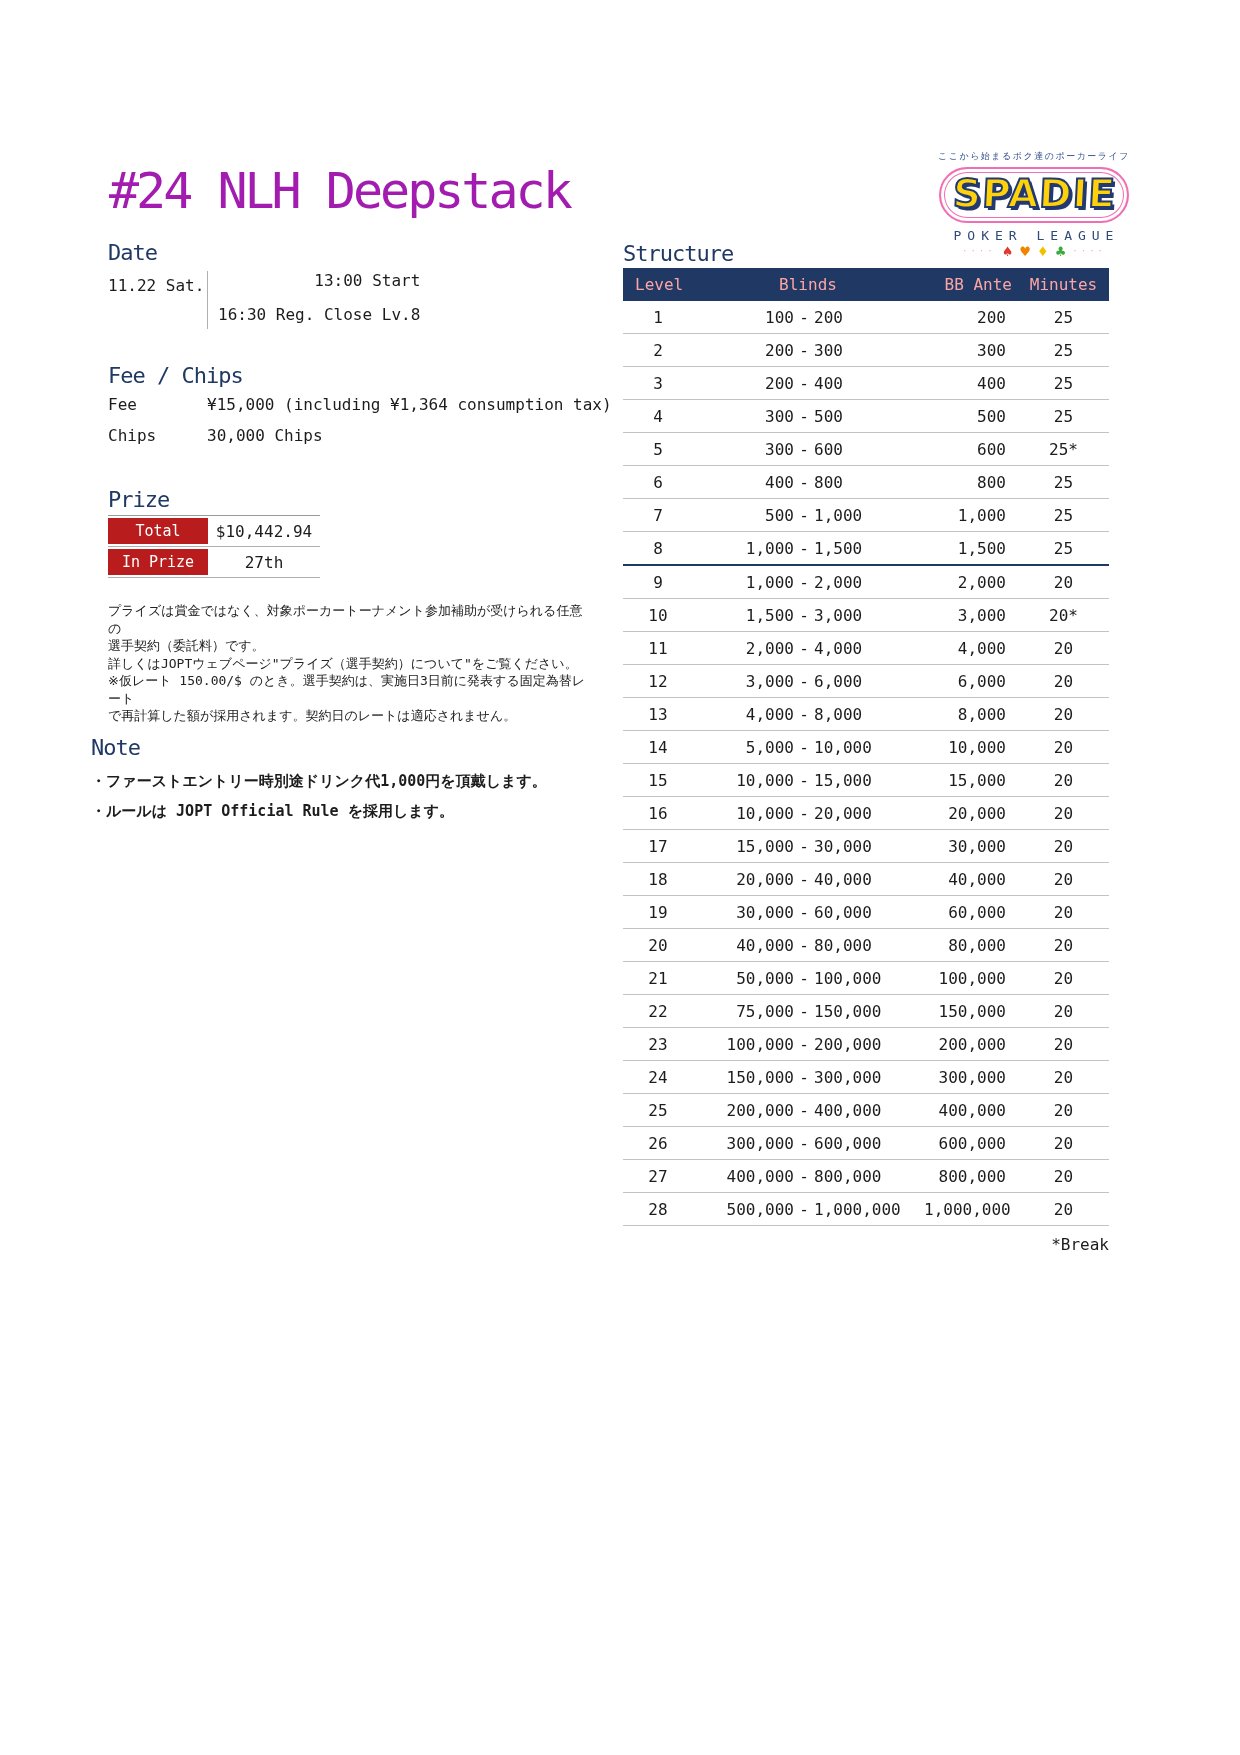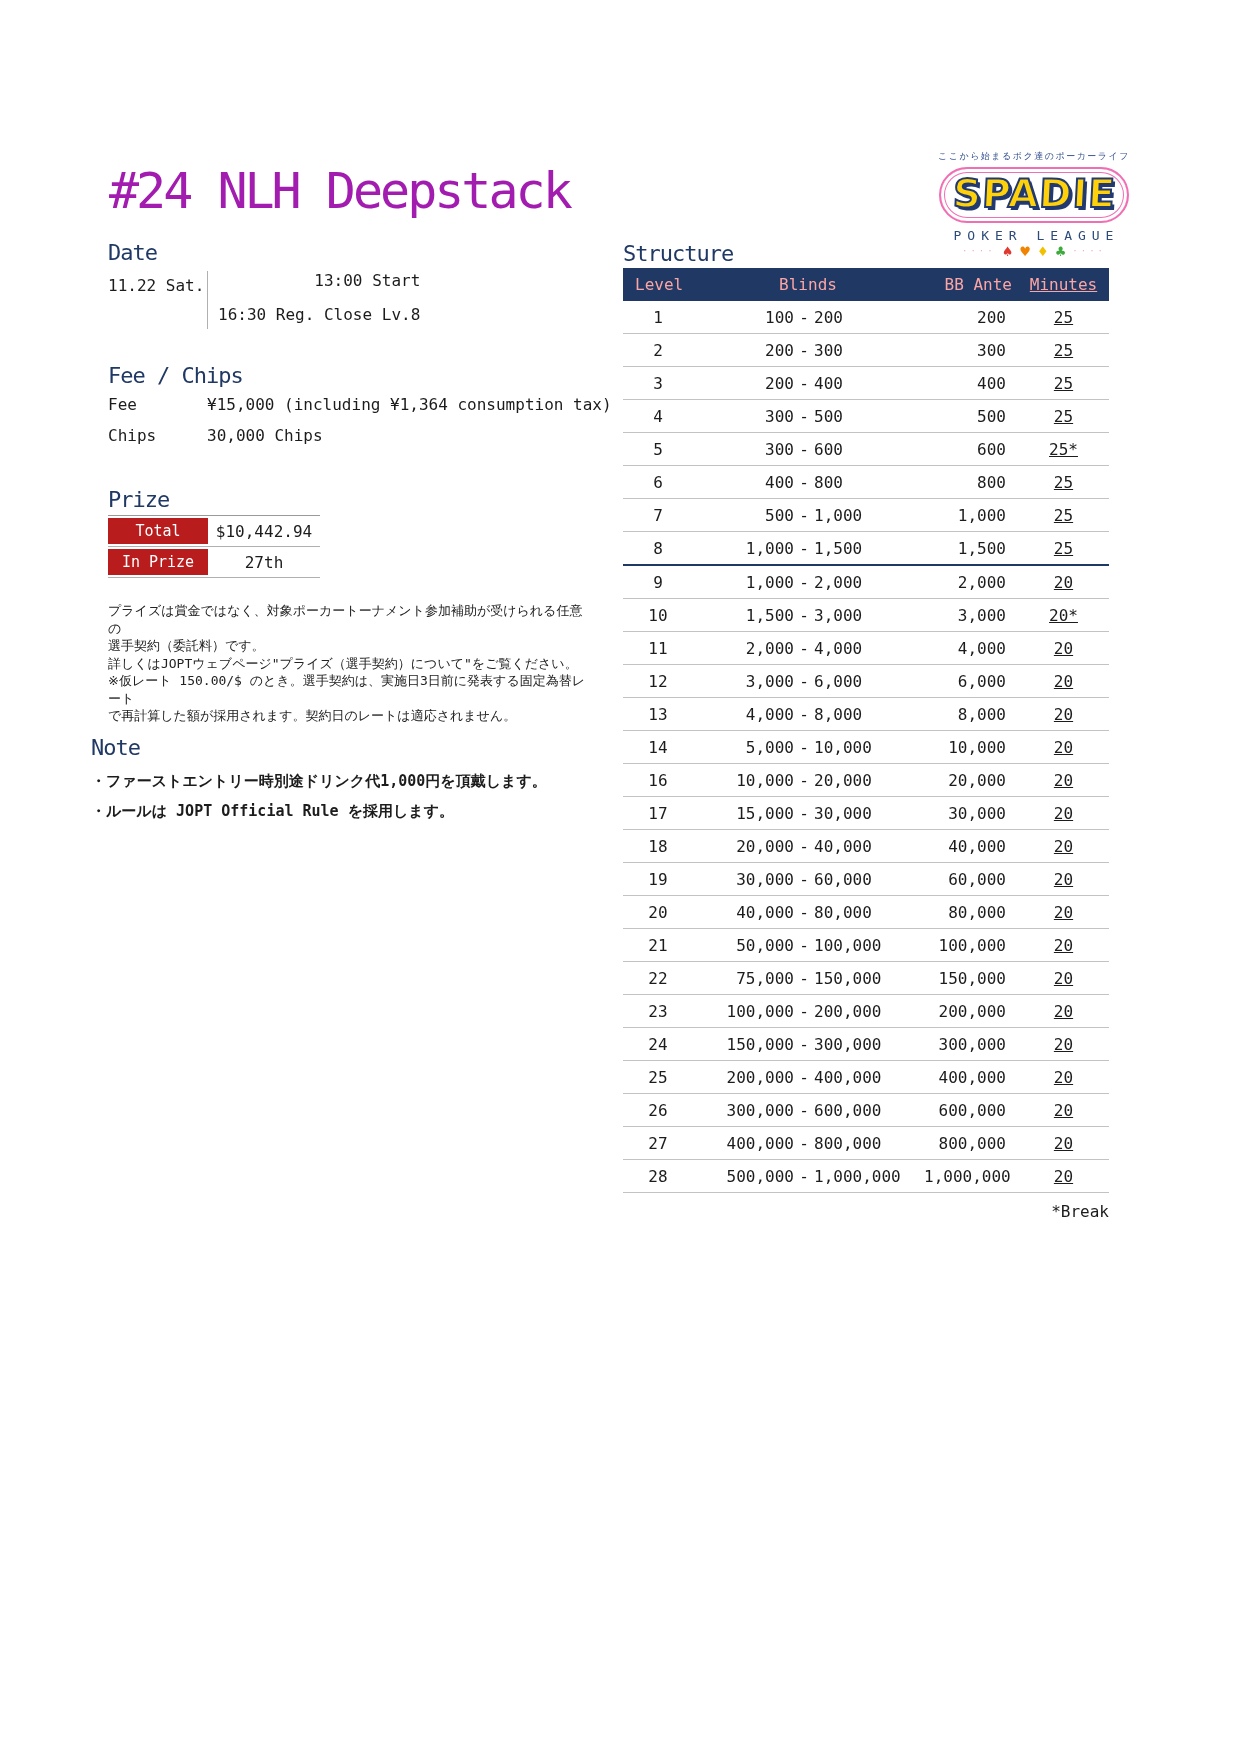--- a/index.html
+++ b/index.html
@@ -110,21 +110,21 @@
   .col-min{width:91px;}
   th.c-level{text-align:left;padding-left:12px;}
   td.c-level{text-align:center;}
   th.c-blinds{text-align:center;}
   td.c-blinds{text-align:center;}
   .sb{display:inline-block;width:92px;text-align:right;}
   .dash{display:inline-block;width:20px;text-align:center;}
   .bb{display:inline-block;width:100px;text-align:left;}
   th.c-ante{text-align:right;padding-right:6px;}
   td.c-ante{text-align:right;padding-right:12px;}
-  th.c-min,td.c-min{text-align:center;text-decoration:underline;}
+  th.c-min,td.c-min{text-align:center;}
   tr.reg-close td{border-bottom:2px solid #1f3864;}
   .structure-footnote{
     text-align:right;font-size:16px;margin-top:9px;white-space:nowrap;
   }
 </style>
 </head>
 <body>
 
 <div id="page">
 
@@ -311,20 +311,26 @@
     <td class="c-min">20</td>
   </tr>
 
   <tr>
     <td class="c-level">14</td>
     <td class="c-blinds"><span class="sb">5,000</span><span class="dash">-</span><span class="bb">10,000</span></td>
     <td class="c-ante">10,000</td>
     <td class="c-min">20</td>
   </tr>
 
+  <tr>
+    <td class="c-level">15</td>
+    <td class="c-blinds"><span class="sb">10,000</span><span class="dash">-</span><span class="bb">15,000</span></td>
+    <td class="c-ante">15,000</td>
+    <td class="c-min">20</td>
+  </tr>
 
   <tr>
     <td class="c-level">16</td>
     <td class="c-blinds"><span class="sb">10,000</span><span class="dash">-</span><span class="bb">20,000</span></td>
     <td class="c-ante">20,000</td>
     <td class="c-min">20</td>
   </tr>
 
   <tr>
     <td class="c-level">17</td>

